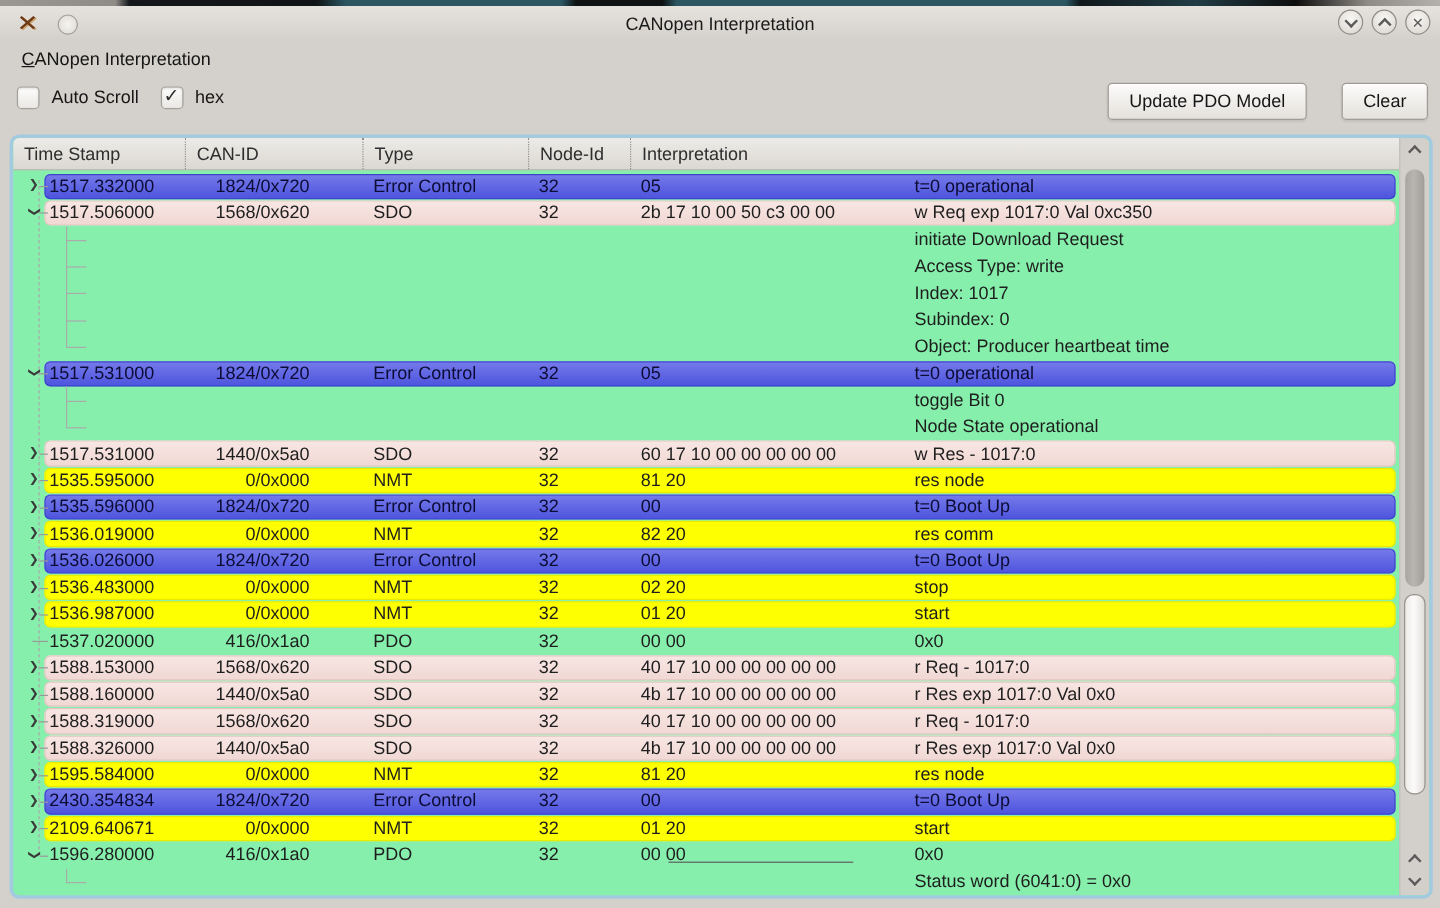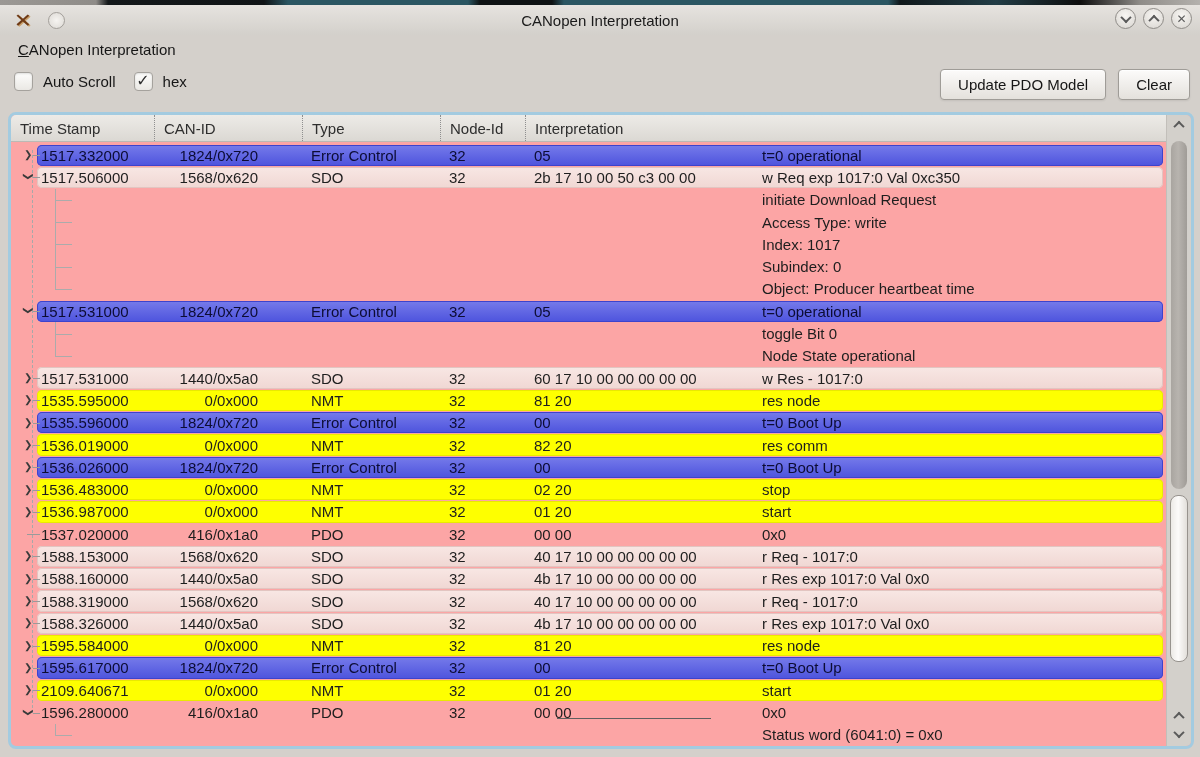--- a/index.html
+++ b/index.html
@@ -55,31 +55,31 @@
   .toolbar{position:absolute;left:0;top:64px;width:1200px;height:44px;}
   .checks{position:absolute;left:14px;top:8px;display:flex;align-items:center;gap:10px;}
   .checkbox{
     width:19px;height:19px;border-radius:4px;box-sizing:border-box;
     border:1px solid #a5a29d;background:linear-gradient(#fdfdfc,#eae8e4);
     box-shadow:inset 0 1px 2px rgba(0,0,0,.12);
     display:flex;align-items:center;justify-content:center;
   }
   .checkbox .tick{font-size:16px;font-weight:bold;color:#2d2d2d;line-height:1;margin-top:-2px;}
   .check-label{font-size:15px;color:#161616;margin-right:8px;}
-  .btns{position:absolute;right:10px;top:5px;display:flex;gap:12px;}
+  .btns{position:absolute;right:10px;top:5px;display:flex;gap:29px;}
   .push-btn{
     height:31px;padding:0 17px;border-radius:4px;box-sizing:border-box;
     border:1px solid #9f9c97;background:linear-gradient(#fcfbfa,#e4e1dc);
     box-shadow:0 1px 1px rgba(255,255,255,.8) inset,0 1px 2px rgba(0,0,0,.08);
     font-size:15px;color:#161616;display:flex;align-items:center;
   }
   
   .table-wrap{
     position:absolute;left:8px;top:112px;width:1186px;height:637px;box-sizing:border-box;
-    border:3px solid #a3cbe0;border-radius:8px;background:#fca5a5;
+    border:3px solid #a3cbe0;border-radius:8px;background:#86efac;
     display:flex;overflow:hidden;
   }
   .table-main{flex:1;display:flex;flex-direction:column;min-width:0;}
   .thead{
     height:26px;flex:none;display:grid;
     grid-template-columns:143px 148px 138px 85px 226px auto;
     background:linear-gradient(#edebe7,#dbd8d3);
     border-bottom:1px solid #bcb9b4;
     align-items:center;font-size:15px;color:#2e2e2e;
   }
@@ -498,21 +498,21 @@
             <div class="c-interp">res node</div>
           </div>
         </div>
         <div class="row r-blue">
           <div class="rowbar"></div>
           <div class="cells">
             <div class="c-tree">
               <div class="exp">❯</div>
               <div class="dash"></div>
             </div>
-            <div class="c-ts">1595.617000</div>
+            <div class="c-ts">2430.354834</div>
             <div class="c-can">1824/0x720</div>
             <div class="c-type">Error Control</div>
             <div class="c-node">32</div>
             <div class="c-data">00</div>
             <div class="c-interp">t=0 Boot Up</div>
           </div>
         </div>
         <div class="row r-yellow">
           <div class="rowbar"></div>
           <div class="cells">

